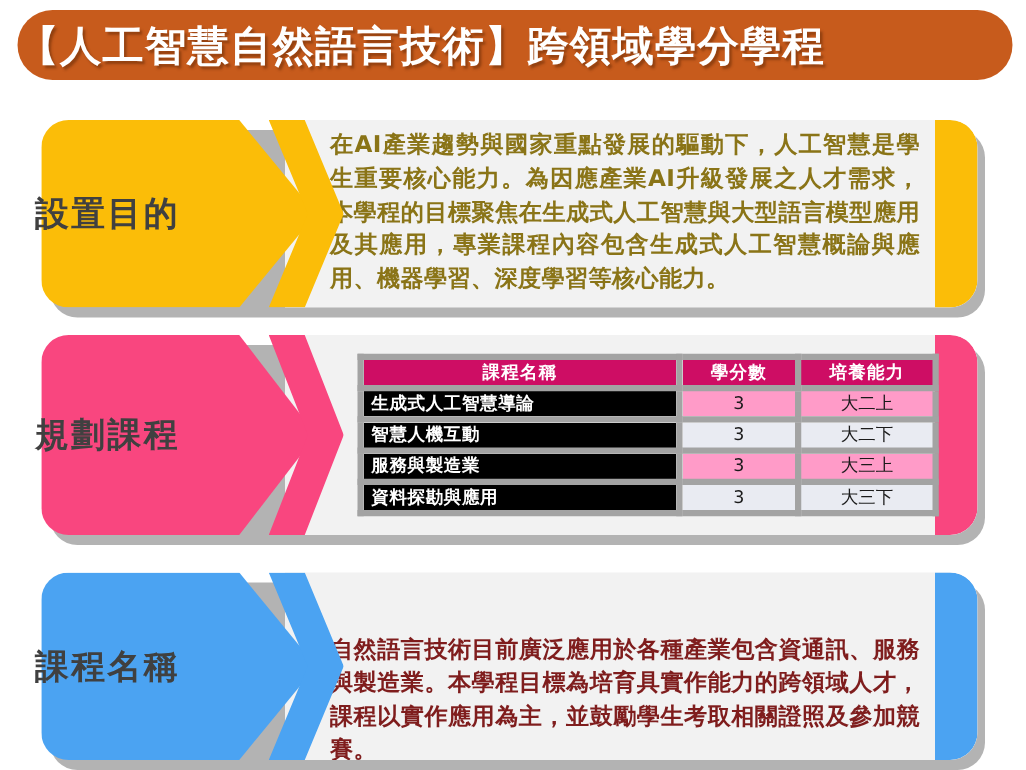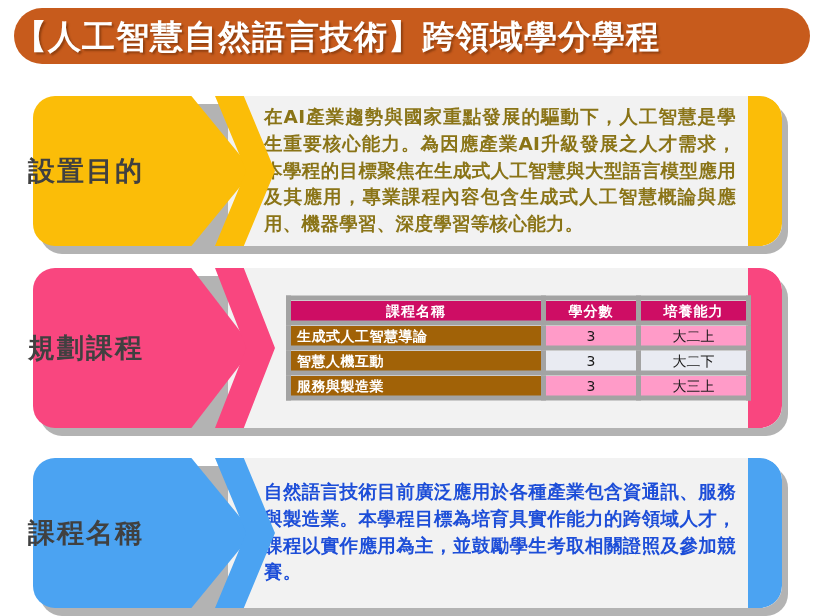--- a/index.html
+++ b/index.html
@@ -142,21 +142,21 @@
   #section-courses { top: 268px; height: 160px; }
   #section-courses .label-block { background: #F9467F; }
   #section-courses .chevron     { background: #F9467F; }
   #section-courses .panel-accent{ background: #F9467F; }
 
   
   #section-skills { top: 458px; height: 150px; }
   #section-skills .label-block { background: #4BA3F2; }
   #section-skills .chevron     { background: #4BA3F2; }
   #section-skills .panel-accent{ background: #4BA3F2; }
-  #section-skills .body-text   { color: #1d4ed8; }
+  #section-skills .body-text   { color: #7f1d1d; margin-top: 28px; }
 
   
   #course-table {
     position: absolute;
     left: 58px;
     top: 50%;
     transform: translateY(-50%);
     width: 460px;
     border-collapse: collapse;
     font-size: 14px;
@@ -175,21 +175,21 @@
     color: #FFFFFF;
     font-weight: bold;
     text-align: center;
     letter-spacing: 1px;
   }
   #course-table .col-name  { width: 255px; }
   #course-table .col-credit{ width: 95px;  }
   #course-table .col-year  { width: 110px; }
 
   #course-table tbody td.cell-name {
-    background: #a16207;
+    background: #000000;
     color: #FFFFFF;
     font-weight: bold;
     text-align: left;
     letter-spacing: 0.5px;
   }
   #course-table tbody td.cell-credit,
   #course-table tbody td.cell-year {
     text-align: center;
     color: #1A1A1A;
     font-weight: normal;
@@ -248,20 +248,25 @@
         <tr class="row-even">
           <td class="cell-name">智慧人機互動</td>
           <td class="cell-credit">3</td>
           <td class="cell-year">大二下</td>
         </tr>
         <tr class="row-odd">
           <td class="cell-name">服務與製造業</td>
           <td class="cell-credit">3</td>
           <td class="cell-year">大三上</td>
         </tr>
+        <tr class="row-even">
+          <td class="cell-name">資料探勘與應用</td>
+          <td class="cell-credit">3</td>
+          <td class="cell-year">大三下</td>
+        </tr>
       </tbody>
     </table>
 
   </div>
   <div class="label-block"></div>
   <div class="chevron"></div>
   <div class="label-text">規劃課程</div>
 </div>
 
 <div class="section" id="section-skills">

